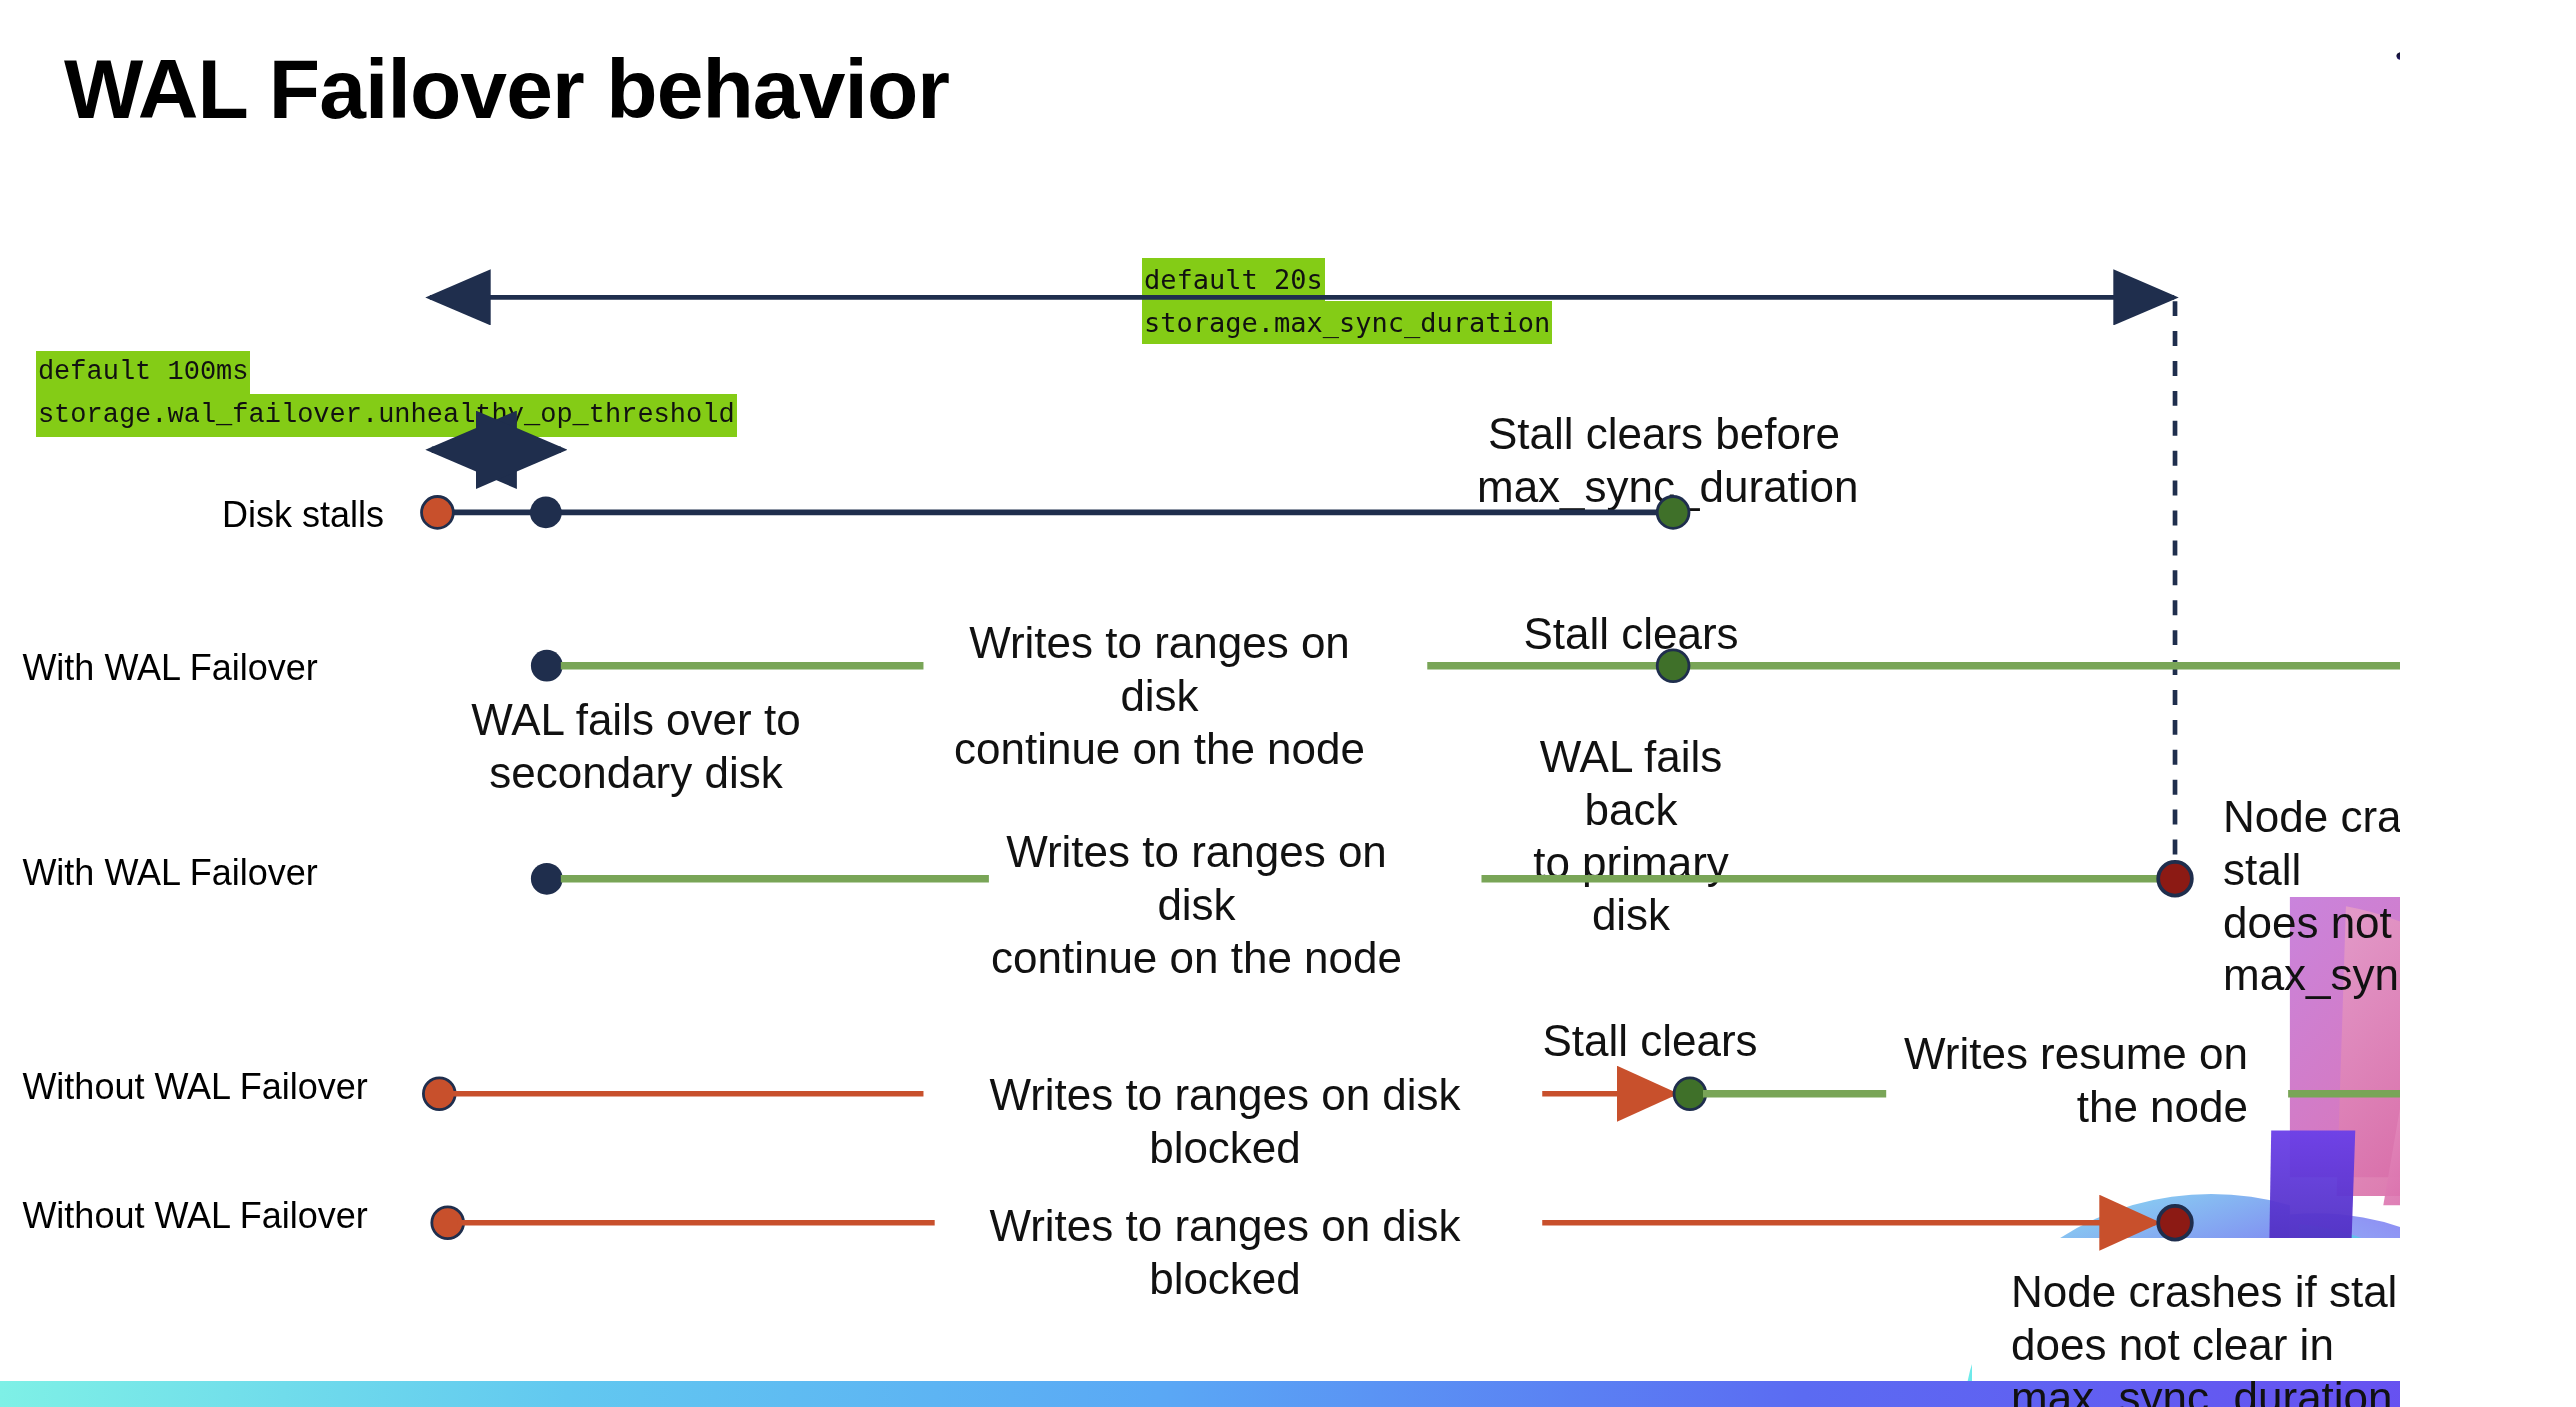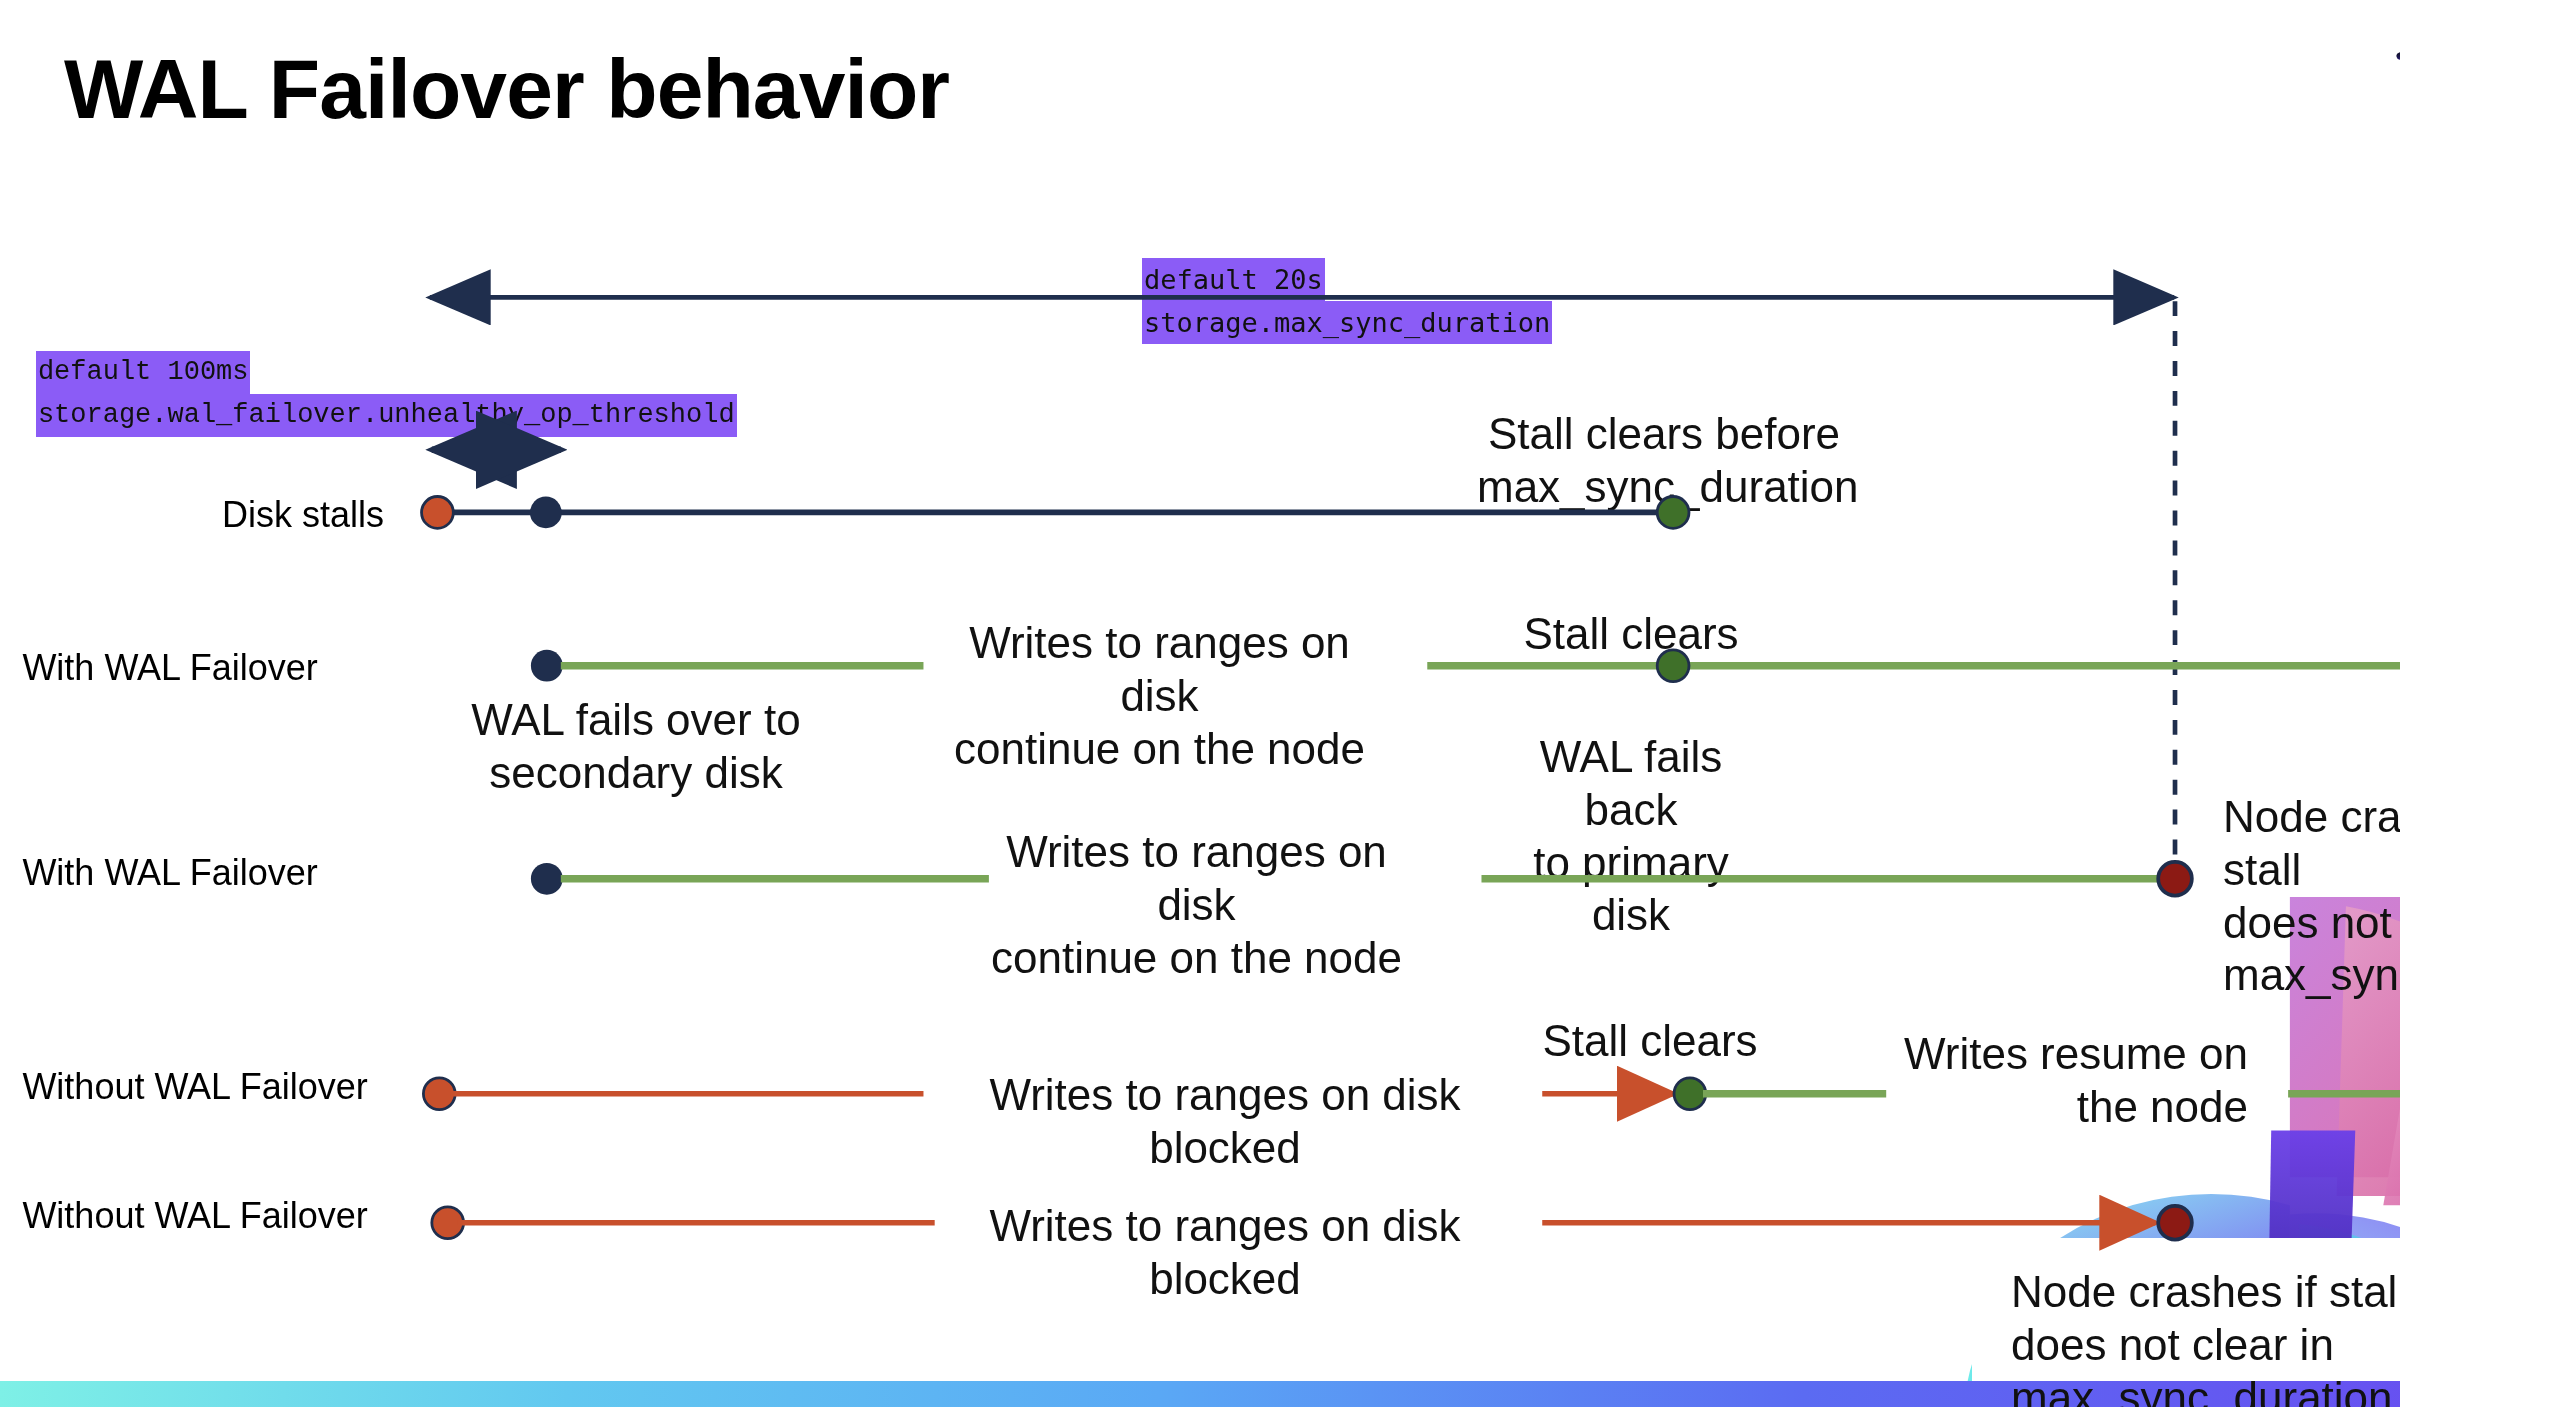--- a/index.html
+++ b/index.html
@@ -22,21 +22,21 @@
 
   
   #brand-logo{position:absolute;left:2389px;top:37px;width:112px;height:122px;}
 
   
   .code-label{
     position:absolute;
     font-family:"DejaVu Sans Mono","Liberation Mono",monospace;
     font-size:27px;color:#111111;white-space:nowrap;line-height:1.52;
   }
-  .code-label span{background:#8b5cf6;padding:0.9px 1.9px;display:inline-block;}
+  .code-label span{background:#84cc16;padding:0.9px 1.9px;display:inline-block;}
 
   
   .row-label{
     position:absolute;font-size:36px;color:#000000;white-space:nowrap;
     font-family:Liberation Sans, sans-serif;
   }
 
   
   .note{
     position:absolute;font-size:44px;color:#111111;line-height:1.2;

